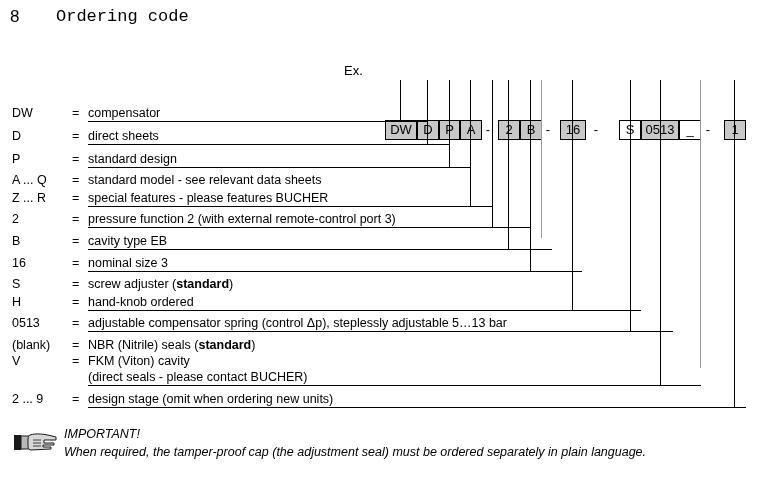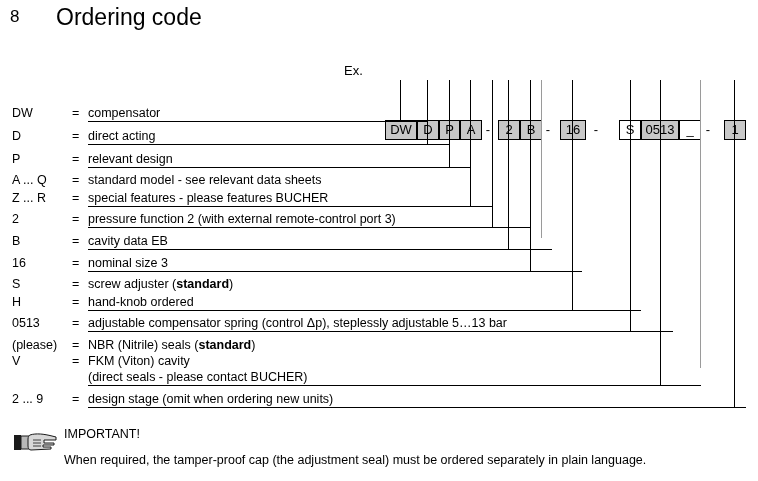--- a/index.html
+++ b/index.html
@@ -31,22 +31,23 @@
     position: absolute;
     left: 0px;
     top: 0px;
     font-size: 17px;
     line-height: 24px;
   }
   #heading .title {
     position: absolute;
     left: 46px;
     top: 0px;
-    font-size: 23px;
+    font-size: 17px;
     line-height: 24px;
+    font-family: Liberation Mono, monospace;
   }
 
   
   #code-row {
     position: absolute;
     left: 0;
     top: 60px;
     height: 22px;
   }
   #ex-label {
@@ -121,20 +122,21 @@
     background: #000000;
   }
 
   
   #important {
     position: absolute;
     left: 0;
     top: 425px;
     width: 758px;
     height: 56px;
+    font-style: italic;
   }
   #hand-icon {
     position: absolute;
     left: 14px;
     top: 6px;
     width: 46px;
     height: 24px;
   }
   #imp-title {
     position: absolute;
@@ -142,21 +144,20 @@
     top: 0px;
     font-size: 12.5px;
     line-height: 18px;
   }
   #imp-text {
     position: absolute;
     left: 64px;
     top: 18px;
     font-size: 12.5px;
     line-height: 18px;
-    margin-top: 8px;
   }
 </style>
 </head>
 <body>
 
 <div id="page">
 
   <div id="heading">
     <span class="num">8</span>
     <span class="title">Ordering code</span>
@@ -211,46 +212,46 @@
 
   <div id="legend-layer">
       <div class="legend-row" style="top: 104px;">
         <span class="key">DW</span>
         <span class="eq">=</span>
         <span class="val">compensator</span>
       </div>
       <div class="legend-row" style="top: 127px;">
         <span class="key">D</span>
         <span class="eq">=</span>
-        <span class="val">direct acting</span>
+        <span class="val">direct sheets</span>
       </div>
       <div class="legend-row" style="top: 150px;">
         <span class="key">P</span>
         <span class="eq">=</span>
-        <span class="val">relevant design</span>
+        <span class="val">standard design</span>
       </div>
       <div class="legend-row" style="top: 171px;">
         <span class="key">A ... Q</span>
         <span class="eq">=</span>
         <span class="val">standard model - see relevant data sheets</span>
       </div>
       <div class="legend-row" style="top: 189px;">
         <span class="key">Z ... R</span>
         <span class="eq">=</span>
         <span class="val">special features - please features BUCHER</span>
       </div>
       <div class="legend-row" style="top: 210px;">
         <span class="key">2</span>
         <span class="eq">=</span>
         <span class="val">pressure function 2 (with external remote-control port 3)</span>
       </div>
       <div class="legend-row" style="top: 232px;">
         <span class="key">B</span>
         <span class="eq">=</span>
-        <span class="val">cavity data EB</span>
+        <span class="val">cavity type EB</span>
       </div>
       <div class="legend-row" style="top: 254px;">
         <span class="key">16</span>
         <span class="eq">=</span>
         <span class="val">nominal size 3</span>
       </div>
       <div class="legend-row" style="top: 275px;">
         <span class="key">S</span>
         <span class="eq">=</span>
         <span class="val">screw adjuster (<b class="strong">standard</b>)</span>
@@ -259,21 +260,21 @@
         <span class="key">H</span>
         <span class="eq">=</span>
         <span class="val">hand-knob ordered</span>
       </div>
       <div class="legend-row" style="top: 314px;">
         <span class="key">0513</span>
         <span class="eq">=</span>
         <span class="val">adjustable compensator spring (control Δp), steplessly adjustable 5…13 bar</span>
       </div>
       <div class="legend-row" style="top: 336px;">
-        <span class="key">(please)</span>
+        <span class="key">(blank)</span>
         <span class="eq">=</span>
         <span class="val">NBR (Nitrile) seals  (<b class="strong">standard</b>)</span>
       </div>
       <div class="legend-row" style="top: 352px;">
         <span class="key">V</span>
         <span class="eq">=</span>
         <span class="val">FKM (Viton) cavity</span>
       </div>
       <div class="legend-row" style="top: 368px;">
         <span class="key"></span>

